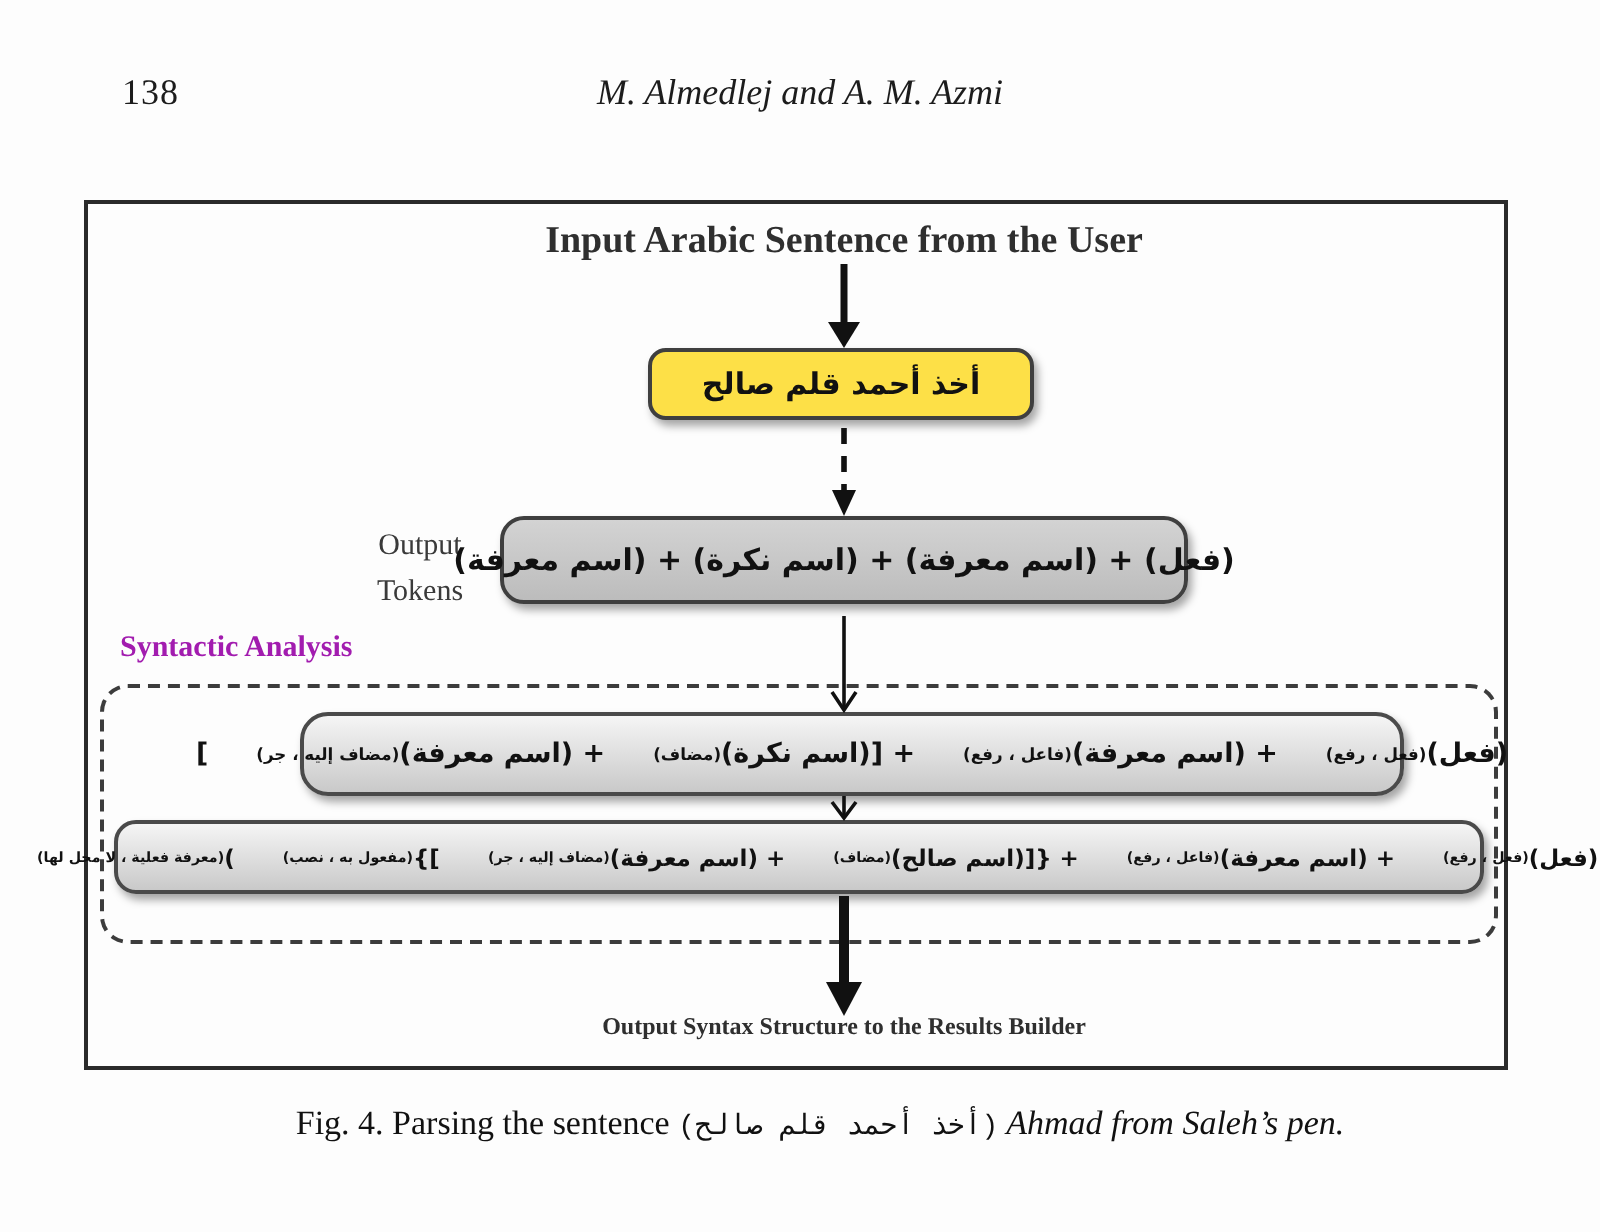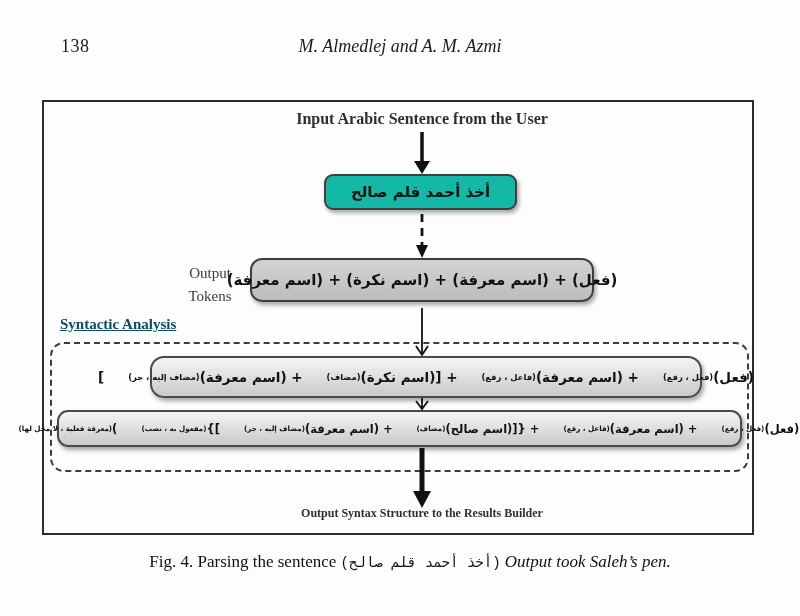--- a/index.html
+++ b/index.html
@@ -12,33 +12,33 @@
   }
   
   .page-number{position:absolute;left:33px;top:36px;font-size:18px;letter-spacing:.5px;margin-left:28px;}
   .running-title{position:absolute;left:352px;top:36px;transform:translateX(-50%);
     font-size:18px;font-style:italic;white-space:nowrap;margin-left:48px;}
   
   .figure-box{position:absolute;left:42px;top:100px;width:712px;height:435px;
     border:2px solid #2b2b2b;background:#fdfdfd;box-sizing:border-box;}
   .fig-el{position:absolute;}
   .flow-label{font-family:"Liberation Serif", serif;color:#2f2f2f;font-weight:bold;}
-  .fig-title{left:378px;top:8px;transform:translateX(-50%);font-size:16px;white-space:nowrap;}
+  .fig-title{left:378px;top:8px;transform:translateX(-50%);font-size:19px;white-space:nowrap;}
   .lex-label{left:326px;top:112px;transform:translateX(-50%);text-align:center;
     font-size:15px;line-height:22px;color:#3a3a3a;}
   .tok-label{left:166px;top:160px;transform:translateX(-50%);text-align:center;
     font-size:15px;line-height:23px;color:#3a3a3a;}
-  .syn-label{left:16px;top:214px;font-size:15px;color:#0c4a6e;text-decoration:underline;}
+  .syn-label{left:16px;top:214px;font-size:15px;color:#a21caf;}
   .out-label{left:378px;top:404px;transform:translateX(-50%);font-size:12px;white-space:nowrap;}
   
   .node{box-sizing:border-box;display:flex;align-items:center;justify-content:center;
     white-space:nowrap;font-family:"DejaVu Sans", sans-serif;font-weight:bold;color:#111;
     box-shadow:2px 3px 4px rgba(0,0,0,.35);}
   .sentence-box{left:280px;top:72px;width:193px;height:36px;border:2px solid #3f3f3f;
-    border-radius:9px;background:#14b8a6;font-size:15px;}
+    border-radius:9px;background:#fde047;font-size:15px;}
   .tokens-box{left:206px;top:156px;width:344px;height:44px;border:2px solid #3f3f3f;
     border-radius:12px;background:linear-gradient(#d3d3d3,#bcbcbc);font-size:15px;}
   .syntax-box{border:2px solid #4a4a4a;background:linear-gradient(#f5f5f5,#c9c9c9);}
   .box1{left:106px;top:254px;width:552px;height:42px;border-radius:14px;font-size:13.5px;}
   .box2{left:13px;top:308px;width:685px;height:37px;border-radius:11px;font-size:11.5px;}
   .syntax-box sup{font-size:.62em;font-weight:bold;padding-left:24px;}
   
   .dashed-box{left:6px;top:240px;width:699px;height:130px;border:2px dashed #3c3c3c;
     border-radius:14px;box-sizing:border-box;}
   
@@ -124,14 +124,14 @@
 
   <svg class="arrow" style="left:369px;top:346px;" width="18" height="60">
     <line x1="9" y1="0" x2="9" y2="45" stroke="#111" stroke-width="5"></line>
     <polygon points="0,43 18,43 9,60" fill="#111"></polygon>
   </svg>
 
   <div class="fig-el flow-label out-label">Output Syntax Structure to the Results Builder</div>
 </div>
 
 <div class="caption">
-  <span>Fig. 4. Parsing the sentence </span><span class="ar">(أخذ أحمد قلم صالح)</span><span class="it"> Output took Saleh’s pen.</span>
+  <span>Fig. 4. Parsing the sentence </span><span class="ar">(أخذ أحمد قلم صالح)</span><span class="it"> Ahmad from Saleh’s pen.</span>
 </div>
 
 </body></html>

